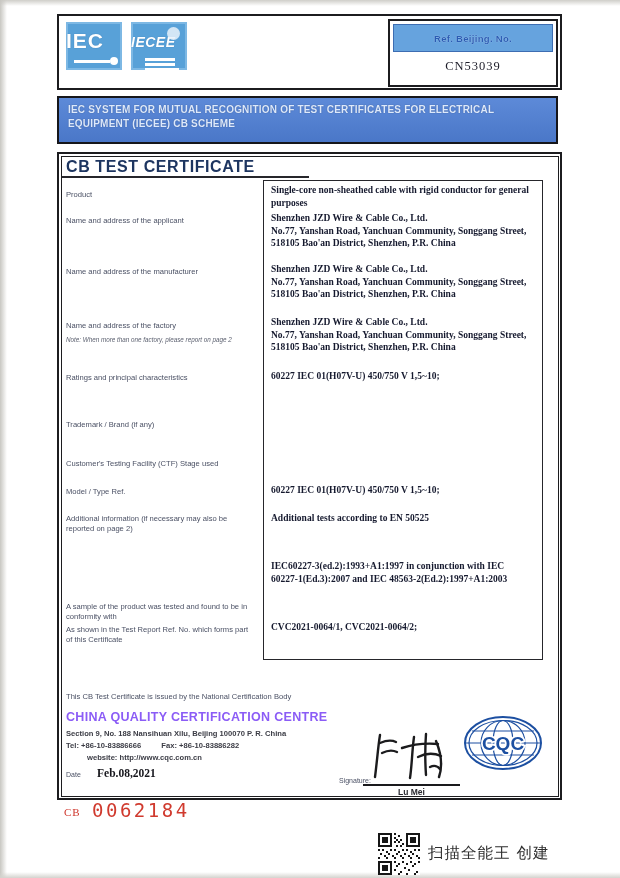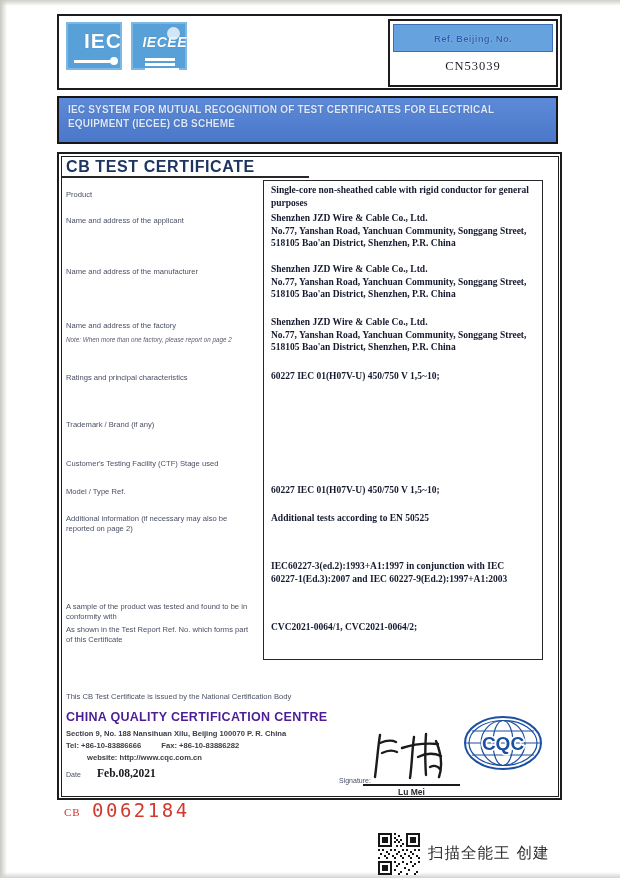--- a/index.html
+++ b/index.html
@@ -14,21 +14,21 @@
     background:linear-gradient(90deg,#c8c7c2,rgba(255,255,255,0));}
   .shade-top{position:absolute;left:0;top:0;width:100%;height:6px;
     background:linear-gradient(180deg,#cfcec9,rgba(255,255,255,0));}
   .shade-bottom{position:absolute;left:0;bottom:0;width:100%;height:6px;
     background:linear-gradient(0deg,#d4d3ce,rgba(255,255,255,0));}
   .abs{position:absolute;}
 
   
   .box-header{left:57px;top:14px;width:501px;height:72px;border:2px solid #1c1c1f;background:#fff;}
   .logo-sq{position:absolute;top:6px;width:56px;height:48px;background:#58a1d8;
-    box-shadow:inset 0 0 0 2px #7db8e4;color:#fff;text-align:right;}
+    box-shadow:inset 0 0 0 2px #7db8e4;color:#fff;text-align:left;}
   .logo-iec{left:7px;}
   .logo-iecee{left:72px;}
   .logo-iec .txt{font-weight:bold;font-size:21px;letter-spacing:1px;margin-top:7px;
     text-shadow:0 0 1px #2d6fa8;}
   .logo-bar{position:absolute;left:8px;top:38px;width:36px;height:3px;background:#fff;}
   .logo-dot{position:absolute;left:44px;top:35px;width:8px;height:8px;border-radius:50%;background:#fff;}
   .logo-iecee .txt{font-style:italic;font-weight:bold;font-size:14px;margin-top:12px;
     letter-spacing:.5px;text-shadow:0 0 1px #2d6fa8;}
   .iecee-line{position:absolute;left:14px;width:30px;height:2.5px;background:#fff;}
   .iecee-bulb{position:absolute;right:7px;top:5px;width:13px;height:13px;border-radius:50%;background:#e9f2fa;opacity:.85;}
@@ -53,21 +53,21 @@
   .cert-title{left:66px;top:158px;font-weight:bold;font-size:16px;color:#1d3560;letter-spacing:.6px;}
   .title-rule{left:62px;top:176px;width:247px;height:1.5px;background:#26262b;}
   .lbl{left:66px;width:186px;font-size:7.6px;color:#4a5064;line-height:1.35;}
   .note{left:66px;width:200px;font-size:6.3px;font-style:italic;color:#5a5f6e;}
   .value-box{left:263px;top:180px;width:278px;height:478px;border:1.3px solid #26262b;}
   .val{left:271px;width:262px;font-family:"Liberation Serif",serif;font-weight:bold;
     font-size:9.5px;color:#15192e;line-height:1.32;}
   .issued{left:66px;top:692px;font-size:7.6px;color:#4a5064;}
 
   
-  .ncb-name{left:66px;top:710px;font-weight:bold;font-size:12.5px;color:#4c1d95;letter-spacing:.3px;}
+  .ncb-name{left:66px;top:710px;font-weight:bold;font-size:12.5px;color:#8b5cf6;letter-spacing:.3px;}
   .ncb-line{left:66px;font-size:7.6px;font-weight:bold;color:#3b3c45;}
   .date-lbl{left:66px;top:771px;font-size:7px;color:#4a5064;}
   .date-val{left:97px;top:767px;font-family:"Liberation Serif",serif;font-weight:bold;font-size:11.5px;color:#16161c;}
   .sig-lbl{left:339px;top:777px;font-size:7px;color:#4a5064;}
   .sig-line{left:363px;top:784px;width:97px;height:1.6px;background:#1a1a1d;}
   .sig-name{left:363px;top:787px;width:97px;text-align:center;font-weight:bold;font-size:8.5px;color:#2a2a30;}
   .sig-svg{left:366px;top:729px;}
   .cqc-svg{left:462px;top:714px;}
 
   
@@ -138,21 +138,21 @@
     <div>Shenzhen JZD Wire &amp; Cable Co., Ltd.</div>
     <div>No.77, Yanshan Road, Yanchuan Community, Songgang Street, 518105 Bao'an District, Shenzhen, P.R. China</div>
   </div>
   <div class="abs val" style="top:316px;">
     <div>Shenzhen JZD Wire &amp; Cable Co., Ltd.</div>
     <div>No.77, Yanshan Road, Yanchuan Community, Songgang Street, 518105 Bao'an District, Shenzhen, P.R. China</div>
   </div>
   <div class="abs val" style="top:370px;">60227 IEC 01(H07V-U) 450/750 V 1,5~10;</div>
   <div class="abs val" style="top:484px;">60227 IEC 01(H07V-U) 450/750 V 1,5~10;</div>
   <div class="abs val" style="top:512px;">Additional tests according to EN 50525</div>
-  <div class="abs val" style="top:560px;">IEC60227-3(ed.2):1993+A1:1997 in conjunction with IEC 60227-1(Ed.3):2007 and IEC 60227-9(Ed.2):1997+A1:2003</div>
+  <div class="abs val" style="top:560px;">IEC60227-3(ed.2):1993+A1:1997 in conjunction with IEC 60227-1(Ed.3):2007 and IEC 48563-2(Ed.2):1997+A1:2003</div>
   <div class="abs val" style="top:621px;">CVC2021-0064/1, CVC2021-0064/2;</div>
 
   <div class="abs issued">This CB Test Certificate is issued by the National Certification Body</div>
 
   <div class="abs ncb-name">CHINA QUALITY CERTIFICATION CENTRE</div>
   <div class="abs ncb-line" style="top:729px;">Section 9, No. 188 Nansihuan Xilu, Beijing 100070 P. R. China</div>
   <div class="abs ncb-line" style="top:741px;">
     <span>Tel: +86-10-83886666</span>
     <span style="margin-left:18px;">Fax: +86-10-83886282</span>
   </div>

